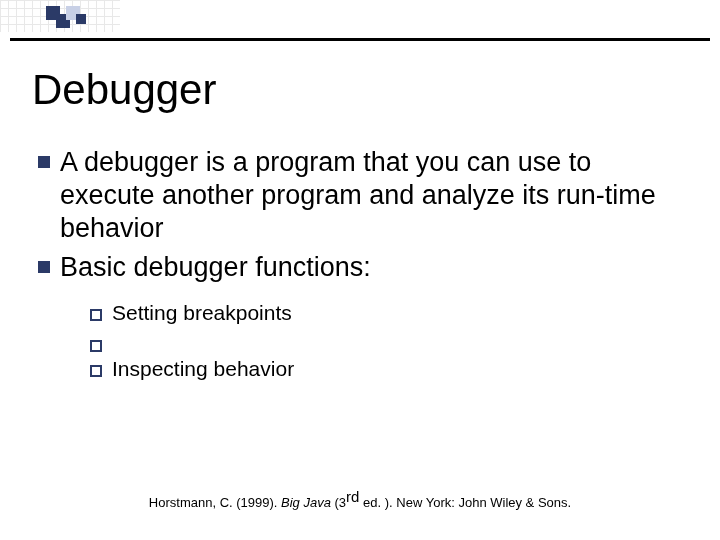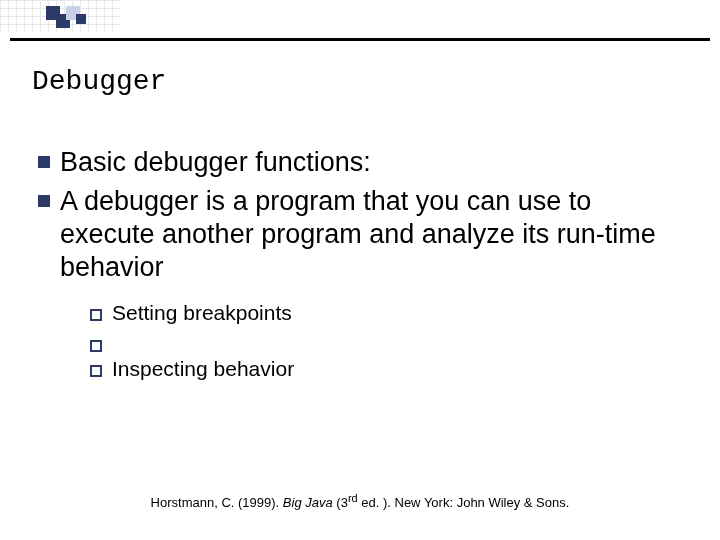--- a/index.html
+++ b/index.html
@@ -19,67 +19,67 @@
     position: absolute; width: 14px; height: 14px; background: #2b3a67;
   }
   .deco .sq.sq1 { top: 6px; left: 46px; }
   .deco .sq.sq2 { top: 14px; left: 56px; }
   .deco .sq.sq3 { top: 6px; left: 66px; background: #c8d0e6; }
   .deco .sq.sq3b { top: 14px; left: 76px; background: #2b3a67; width: 10px; height: 10px; }
   .deco .rule {
     position: absolute; top: 38px; left: 10px; width: 700px; height: 3px; background: #000;
   }
   .title {
-    position: absolute; top: 66px; left: 32px; font-size: 28px; letter-spacing: 0px; font-family: Liberation Mono, monospace;
+    position: absolute; top: 66px; left: 32px; font-size: 42px; letter-spacing: 0px;
   }
   .body {
     position: absolute; top: 146px; left: 38px; width: 640px;
   }
   .b1 { display: flex; margin-bottom: 6px; }
   .b1 .marker {
     flex: 0 0 auto; width: 12px; height: 12px; background: #2b3a67; margin-top: 10px; margin-right: 10px;
   }
   .b1 .txt { font-size: 27px; line-height: 1.22; }
   .sub { margin-top: 16px; margin-left: 52px; }
   .b2 { display: flex; margin-bottom: 4px; }
   .b2 .marker {
     flex: 0 0 auto; width: 12px; height: 12px; border: 2px solid #2b3a67; margin-top: 9px; margin-right: 10px; background: #fff;
   }
   .b2 .txt { font-size: 21px; line-height: 1.28; }
   .citation {
     position: absolute; bottom: 30px; width: 720px; text-align: center;
     font-size: 13px; color: #000;
   }
   .citation .it { font-style: italic; margin-top: 16px; }
-  .citation sup { font-size: 11px; text-align: right; }
+  .citation sup { font-size: 15px; text-align: right; }
 </style>
 </head>
 <body>
 
 <div class="slide">
 
   <div class="deco">
     <div class="grid"></div>
     <div class="sq sq1"></div>
     <div class="sq sq2"></div>
     <div class="sq sq3"></div>
     <div class="sq sq3b"></div>
     <div class="rule"></div>
   </div>
 
   <div class="title">Debugger</div>
 
   <div class="body">
     <div class="b1">
       <div class="marker"></div>
-      <div class="txt">Basic debugger functions:</div>
+      <div class="txt">A debugger is a program that you can use to execute another program and analyze its run-time behavior</div>
     </div>
     <div class="b1">
       <div class="marker"></div>
-      <div class="txt">A debugger is a program that you can use to execute another program and analyze its run-time behavior</div>
+      <div class="txt">Basic debugger functions:</div>
     </div>
 
     <div class="sub">
       <div class="b2">
         <div class="marker"></div>
         <div class="txt">Setting breakpoints</div>
       </div>
       <div class="b2">
         <div class="marker"></div>
       </div>

